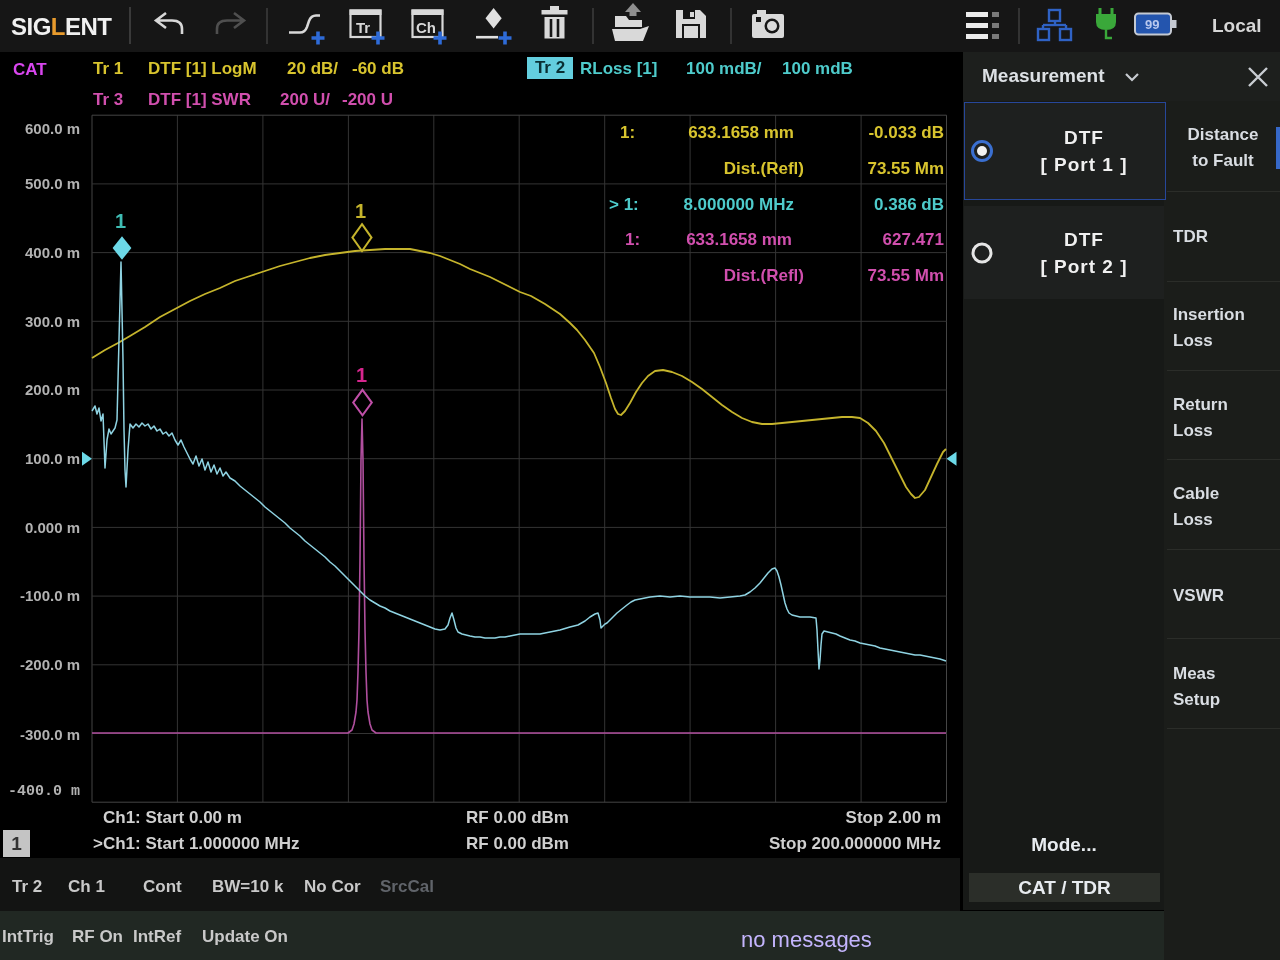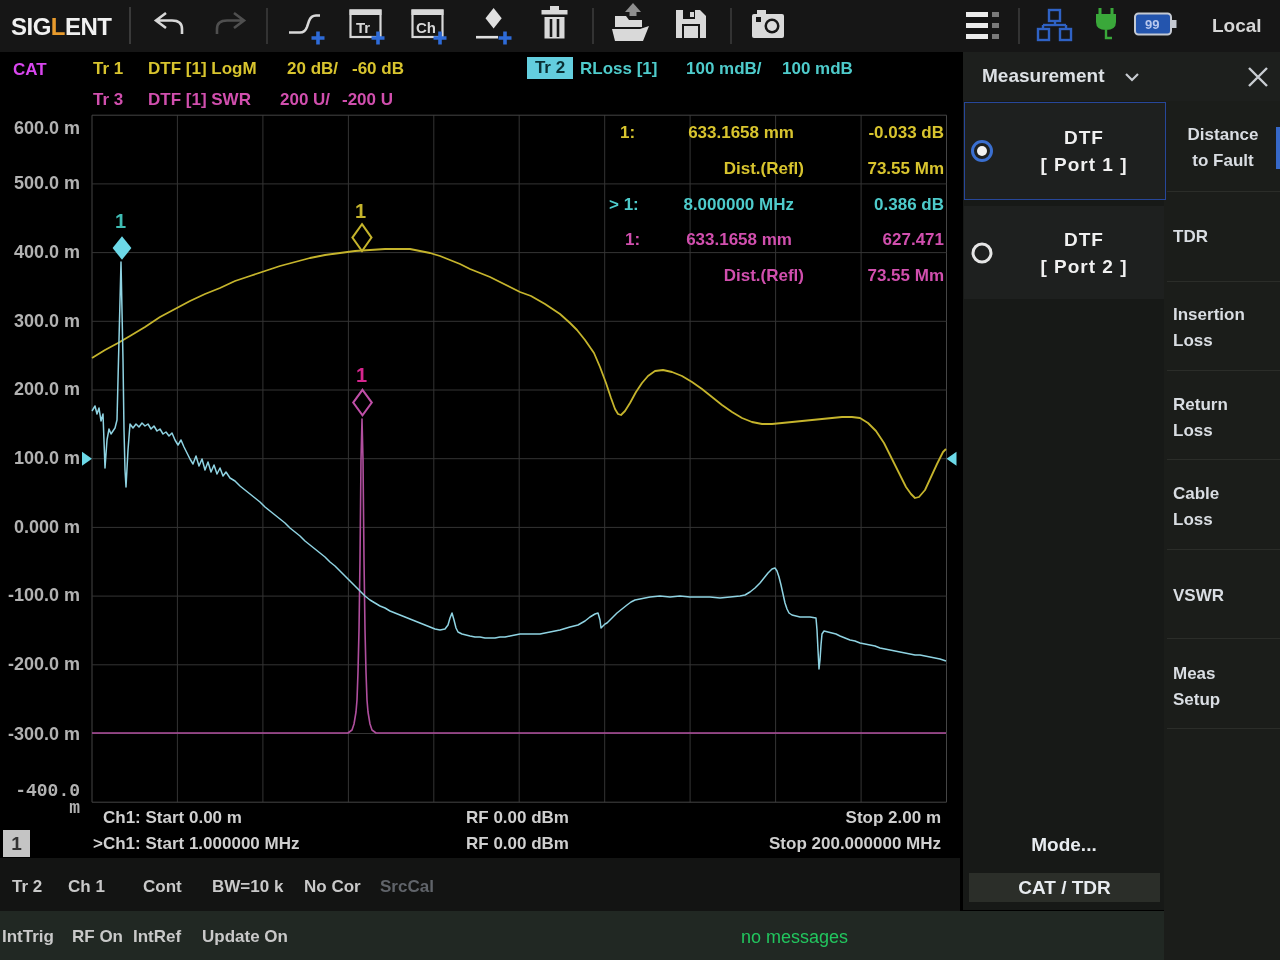--- a/index.html
+++ b/index.html
@@ -8,21 +8,21 @@
   .abs{position:absolute;}
   .b{font-weight:bold;}
   
   #topbar{left:0;top:0;width:1280px;height:52px;background:#161616;}
   #logo{left:11px;top:13px;font-size:24px;font-weight:bold;color:#f0f0f0;letter-spacing:-0.5px;}
   #logo .l{color:#e89b2d;}
   .ttxt{color:#d6d6d6;}
   
   .tr-row{font-size:17px;font-weight:bold;white-space:pre;}
   
-  .ylab{width:80px;text-align:right;color:#b2b2b2;font-size:18px;font-weight:bold;line-height:17px;}
+  .ylab{width:80px;text-align:right;color:#b2b2b2;font-size:15px;font-weight:bold;line-height:17px;}
   
   .mk{font-size:17px;font-weight:bold;white-space:pre;}
   .yel{color:#d8c42e;}
   .cya{color:#4ecbcb;}
   .mag{color:#d14fae;}
   .r1{text-align:right;width:180px;}
   
   .ch{color:#cfcfcf;font-size:17px;font-weight:bold;white-space:pre;}
   
   #trbar{left:0;top:858px;width:960px;height:53px;background:#131413;}
@@ -232,21 +232,21 @@
 <div class="abs sb" style="left:143px;top:877px;">Cont</div>
 <div class="abs sb" style="left:212px;top:877px;">BW=10 k</div>
 <div class="abs sb" style="left:304px;top:877px;">No Cor</div>
 <div class="abs sb" style="left:380px;top:877px;color:#60646a;">SrcCal</div>
 
 <div id="statbar" class="abs"></div>
 <div class="abs sb" style="left:2px;top:927px;">IntTrig</div>
 <div class="abs sb" style="left:72px;top:927px;">RF On</div>
 <div class="abs sb" style="left:133px;top:927px;">IntRef</div>
 <div class="abs sb" style="left:202px;top:927px;">Update On</div>
-<div class="abs sb" style="left:741px;top:927px;color:#22c55e;font-weight:normal;font-size:18px;">no messages</div>
+<div class="abs sb" style="left:741px;top:927px;color:#c4b5fd;font-weight:normal;font-size:22px;">no messages</div>
 
 <div id="panel" class="abs"></div>
 <div id="menucol" class="abs"></div>
 <div class="abs" style="left:963px;top:52px;width:317px;height:49px;background:#1d1f1d;"></div>
 <div class="abs" style="left:982px;top:65px;color:#dde1e5;font-size:19px;font-weight:bold;">Measurement</div>
 <svg class="abs" style="left:1122px;top:70px;" width="20" height="14" viewBox="0 0 20 14">
   <path d="M4 4 L10 10 L16 4" fill="none" stroke="#c7cbd0" stroke-width="2.2"></path>
 </svg>
 <svg class="abs" style="left:1245px;top:64px;" width="26" height="26" viewBox="0 0 26 26">
   <path d="M4 4 L22 22 M22 4 L4 22" fill="none" stroke="#c9cdd2" stroke-width="2.4"></path>

